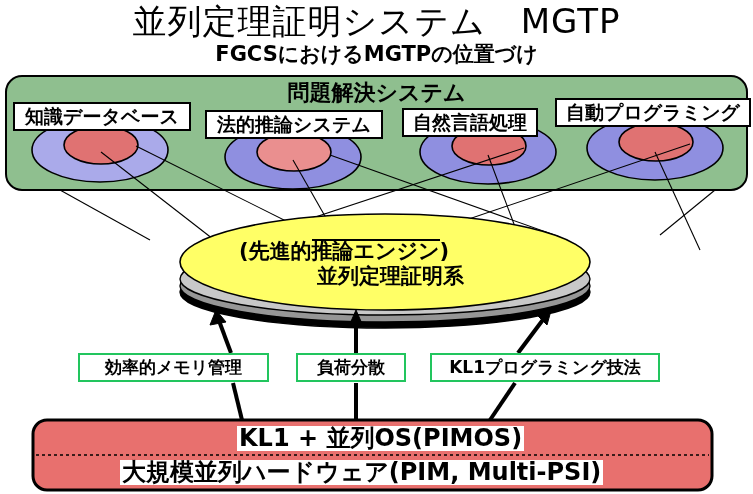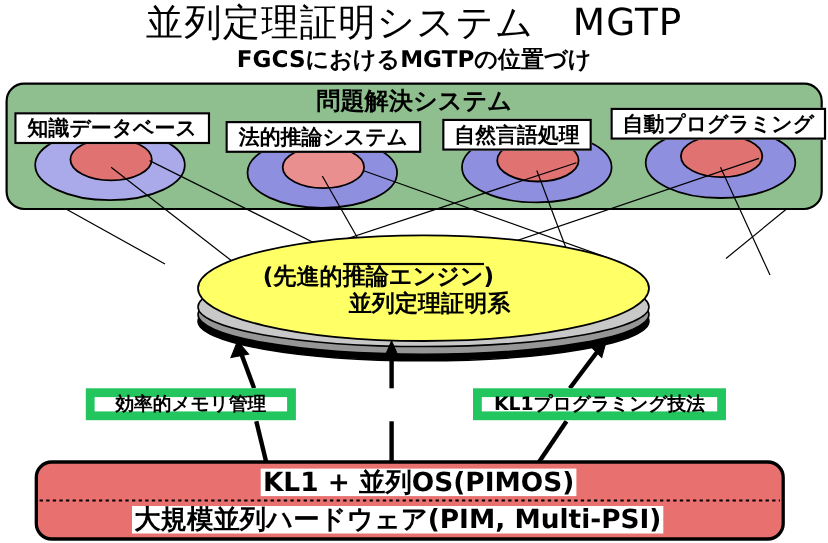--- a/index.html
+++ b/index.html
@@ -100,21 +100,21 @@
     width: 753px;
     text-align: center;
     font-size: 21px;
     font-weight: bold;
     margin-left: 14px;
   }
   
   .mid-box {
     position: absolute;
     background: #ffffff;
-    border: 8px solid #22c55e;
+    border: 2px solid #22c55e;
     box-sizing: border-box;
     display: flex;
     align-items: center;
     justify-content: center;
     font-weight: bold;
     font-size: 17px;
     color: #000000;
     white-space: nowrap;
     font-family: "DejaVu Sans", "Liberation Sans", sans-serif;
   }
@@ -210,18 +210,19 @@
   <div class="label-box" id="box-kdb">知識データベース</div>
   <div class="label-box" id="box-legal">法的推論システム</div>
   <div class="label-box" id="box-nlp">自然言語処理</div>
   <div class="label-box" id="box-autoprog">自動プログラミング</div>
 
   <div id="mgtp-underline"></div>
   <div class="txt" id="mgtp-line2">(先進的推論エンジン)</div>
   <div class="txt" id="mgtp-line3">並列定理証明系</div>
 
   <div class="mid-box" id="box-mem">効率的メモリ管理</div>
+  <div class="mid-box" id="box-load">負荷分散</div>
   <div class="mid-box" id="box-kl1">KL1プログラミング技法</div>
 
   <div class="bottom-text" id="bottom-line1">KL1 + 並列OS(PIMOS)</div>
   <div class="bottom-text" id="bottom-line2">大規模並列ハードウェア(PIM, Multi-PSI)</div>
 
 </div>
 
 </body></html>

